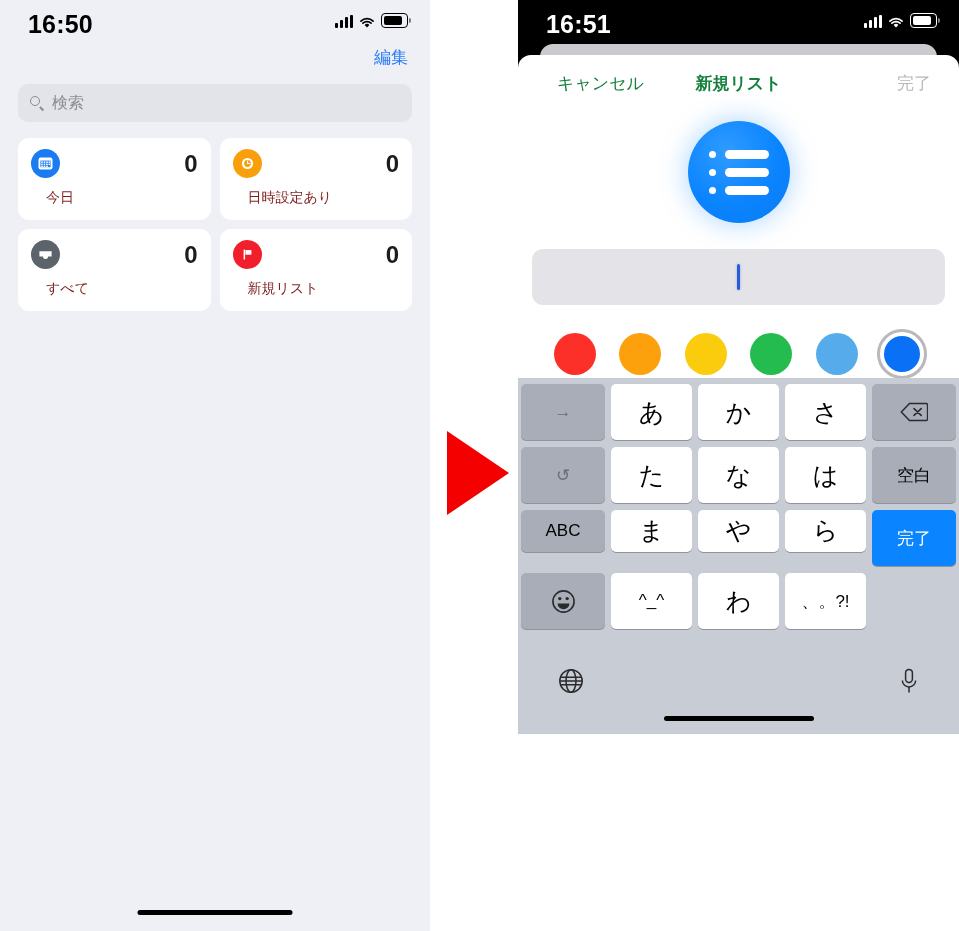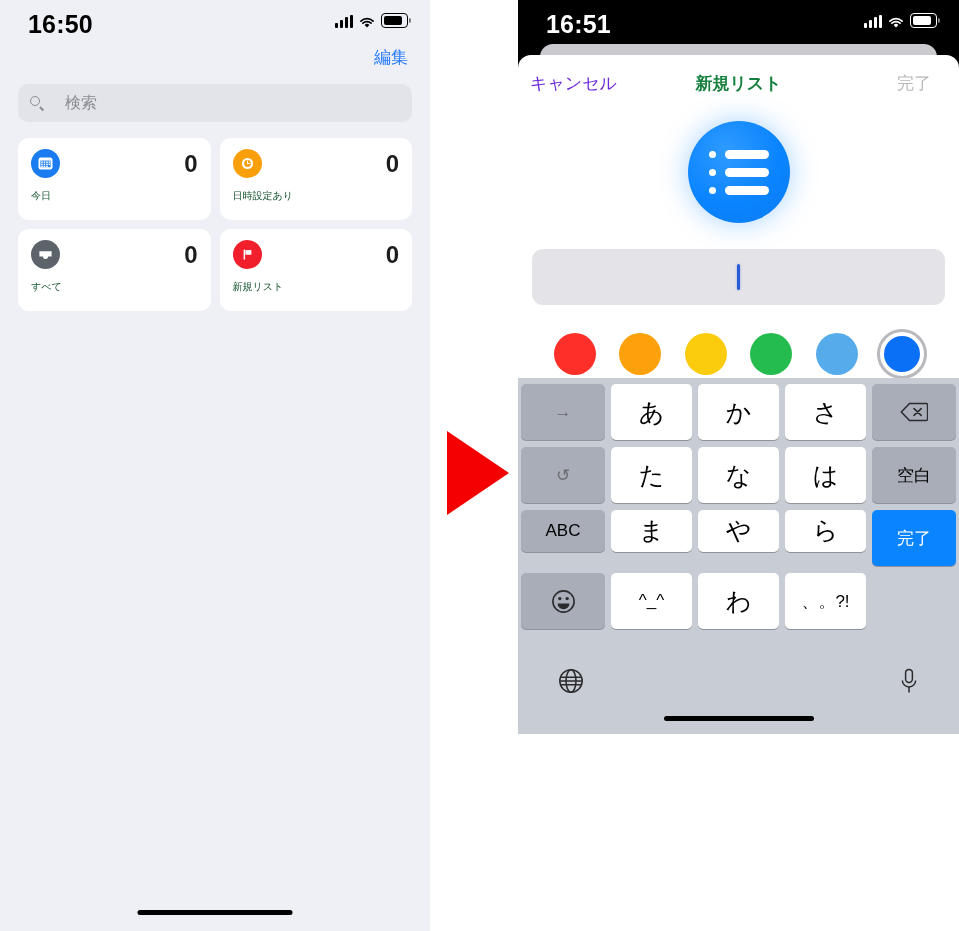--- a/index.html
+++ b/index.html
@@ -25,36 +25,36 @@
   .batt::after{content:"";position:absolute;right:-4px;top:3.5px;width:2px;height:5px;
                background:#000;border-radius:0 2px 2px 0;opacity:.5;}
   .batt span{position:absolute;left:1.6px;top:1.6px;bottom:1.6px;width:72%;
              background:#000;border-radius:2px;display:block;}
 
   .edit-row{height:38px;position:relative;}
   .edit-btn{position:absolute;right:22px;top:2px;font-size:17px;color:#2a7cf7;}
 
   .search-wrap{padding:0 18px;margin-top:2px;}
   .search{height:38px;background:#e3e4e9;border-radius:10px;display:flex;
-          align-items:center;padding:0 12px;gap:20px;text-align:right;}
+          align-items:center;padding:0 12px;gap:7px;text-align:right;}
   .mag{width:15px;height:15px;position:relative;flex:0 0 auto;}
   .mag::before{content:"";position:absolute;left:0;top:0;width:10px;height:10px;
                border:1.7px solid #8b8b91;border-radius:50%;box-sizing:border-box;}
   .mag::after{content:"";position:absolute;left:9.5px;top:10px;width:5px;height:1.7px;
               background:#8b8b91;transform:rotate(45deg);transform-origin:left center;}
   .search-ph{font-size:16px;color:#8b8b91;}
 
   .cards{display:grid;grid-template-columns:1fr 1fr;gap:9px;padding:16px 18px 0 18px;}
   .card{background:#fff;border-radius:11px;height:82px;padding:11px 13px;box-sizing:border-box;
         position:relative;}
   .card-top{display:flex;align-items:center;justify-content:space-between;}
   .card-ico{width:29px;height:29px;border-radius:50%;display:flex;align-items:center;
             justify-content:center;}
   .card-count{font-size:24px;font-weight:700;color:#1c1c1e;line-height:1;}
-  .card-label{margin-top:11px;font-size:10px;color:#14532d;}
+  .card-label{margin-top:11px;font-size:14px;color:#7f1d1d;margin-left:15px;}
 
   .mylist{margin:22px 0 0 22px;font-size:20px;font-weight:700;color:#000;}
 
   .addlist-box{position:absolute;left:289px;top:840px;width:138px;height:70px;
                border:3px solid #f40000;border-radius:7px;box-sizing:border-box;
                background:#f3f3f7;display:flex;align-items:center;justify-content:center;}
   .addlist-label{font-size:17px;color:#2a7cf7;}
   .home-ind{position:absolute;left:50%;transform:translateX(-50%);bottom:16px;
             width:155px;height:5px;background:#000;border-radius:3px;}
 
@@ -70,21 +70,21 @@
   .sb-dark .bars i{background:#fff;}
   .sb-dark .batt{border-color:#fff;}
   .sb-dark .batt span{background:#fff;}
   .sb-dark .batt::after{background:#fff;}
 
   .sheet-back{position:absolute;left:22px;top:44px;right:22px;height:40px;
               background:#c9c9ce;border-radius:13px 13px 0 0;}
   .sheet{position:absolute;left:0;top:55px;right:0;bottom:0;background:#fff;
          border-radius:13px 13px 0 0;overflow:hidden;}
   .sheet-hd{height:56px;position:relative;display:flex;align-items:center;}
-  .sh-cancel{position:absolute;left:12px;font-size:17px;color:#6d28d9;}
+  .sh-cancel{position:absolute;left:39px;font-size:17px;color:#15803d;}
   .sh-title{position:absolute;left:0;right:0;text-align:center;font-size:17px;
             font-weight:700;color:#15803d;}
   .sh-done{position:absolute;right:28px;font-size:17px;color:#b8b8bd;}
 
   .big-ico-wrap{display:flex;justify-content:center;margin-top:10px;}
   .big-ico{width:102px;height:102px;border-radius:50%;
            background:radial-gradient(circle at 38% 30%,#2f9bff 0%,#0a84ff 55%,#0b7bf0 100%);
            box-shadow:0 0 28px rgba(10,132,255,.35);
            display:flex;align-items:center;justify-content:center;}
   .bullets{display:flex;flex-direction:column;gap:9px;}

